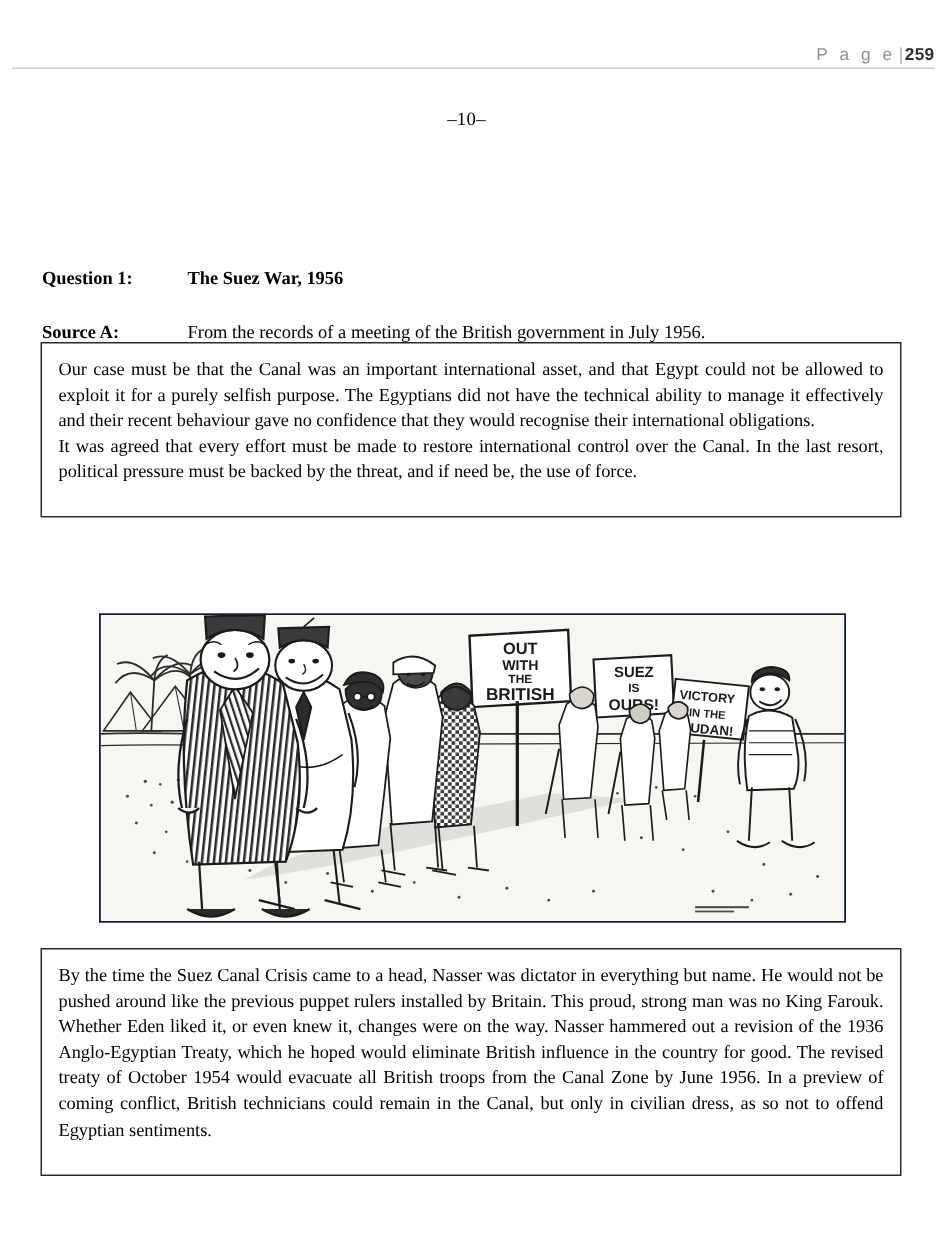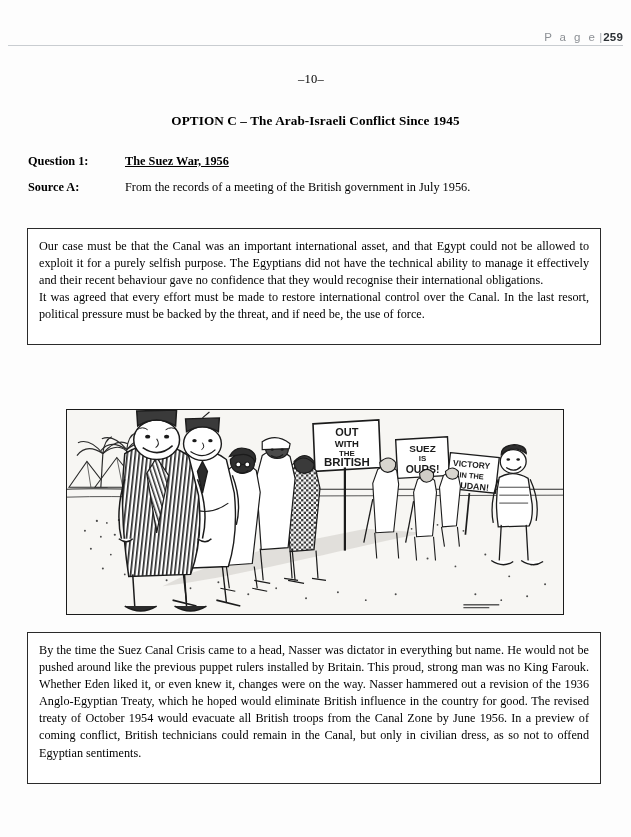--- a/index.html
+++ b/index.html
@@ -81,30 +81,30 @@
     position: absolute;
     left: 28px;
     width: 580px;
     font-size: 12.3px;
     white-space: nowrap;
   }
   .row .lbl {
     display: inline-block;
     width: 97px;
     font-weight: bold;
+    margin-top: 24px;
   }
   .row .val {
     display: inline-block;
   }
   .row.question .val {
     font-weight: bold;
-    text-decoration: underline;
   }
   #row-question { top: 154px; }
-  #row-source-a { top: 180px; text-decoration: underline; }
+  #row-source-a { top: 190px; text-decoration: underline; }
   #row-source-b { top: 368px; }
   #row-source-c { top: 633px; }
 
   
   .source-box {
     position: absolute;
     left: 27px;
     width: 574px;
     border: 1px solid #2b2b2b;
     box-sizing: border-box;
@@ -154,21 +154,20 @@
 <div id="page">
 
   <div class="page-header">
     <div class="page-header-inner">
       <span class="hdr-word">P a g e</span><span class="hdr-bar">|</span><span class="hdr-num">259</span>
     </div>
   </div>
 
   <div class="folio">–10–</div>
 
-  <div class="option-title">OPTION C – The Arab-Israeli Conflict Since 1945</div>
 
   <div class="row question" id="row-question">
     <span class="lbl">Question 1:</span><span class="val">The Suez War, 1956</span>
   </div>
 
   <div class="row" id="row-source-a">
     <span class="lbl">Source A:</span><span class="val">From the records of a meeting of the British government in July 1956.</span>
   </div>
 
   <div class="source-box" id="source-a-box">

